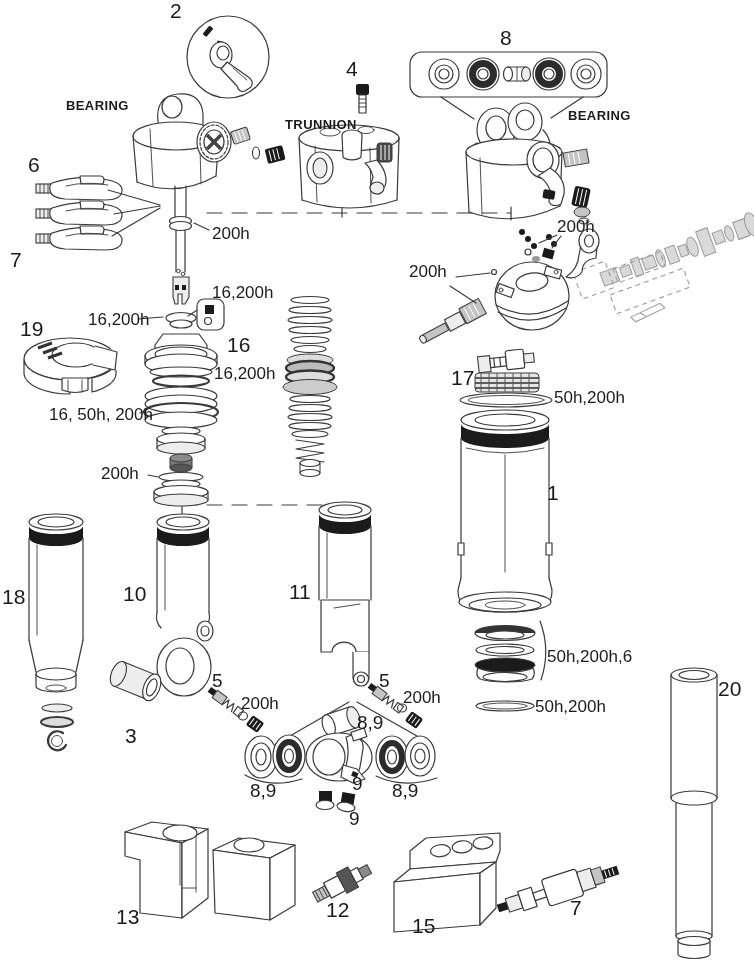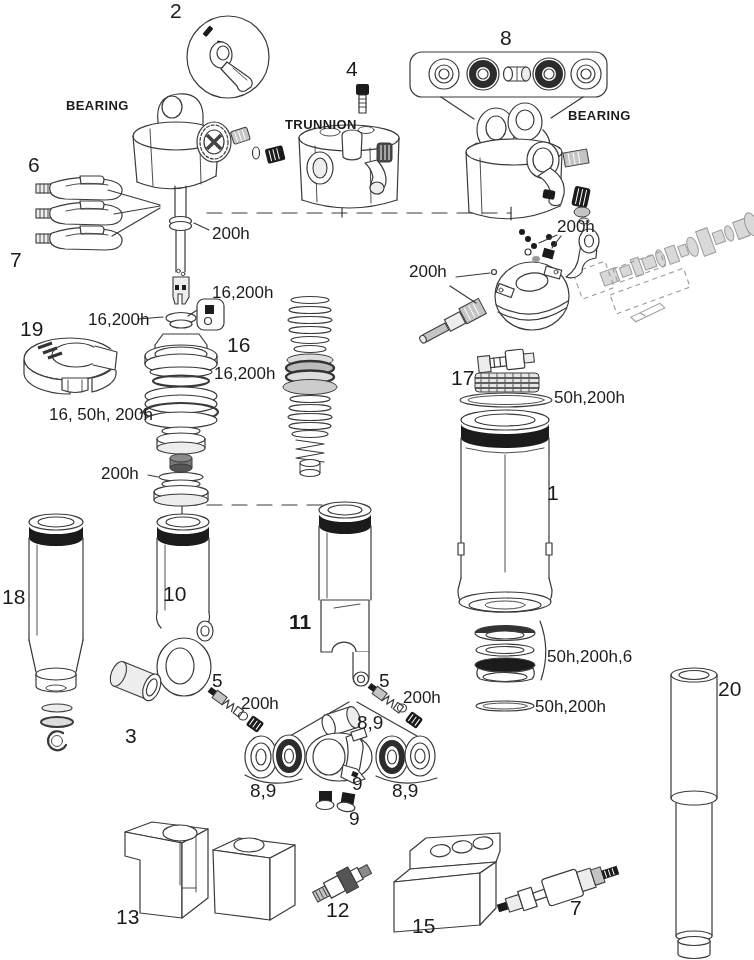--- a/index.html
+++ b/index.html
@@ -538,22 +538,22 @@
       <span class="lbl num" style="left: 170px; top: 0px;">2</span>
       <span class="lbl num" style="left: 346px; top: 58px;">4</span>
       <span class="lbl num" style="left: 500px; top: 27px;">8</span>
       <span class="lbl num" style="left: 28px; top: 154px;">6</span>
       <span class="lbl num" style="left: 10px; top: 249px;">7</span>
       <span class="lbl num" style="left: 20px; top: 318px;">19</span>
       <span class="lbl num" style="left: 227px; top: 334px;">16</span>
       <span class="lbl num" style="left: 451px; top: 367px;">17</span>
       <span class="lbl num" style="left: 547px; top: 482px;">1</span>
       <span class="lbl num" style="left: 2px; top: 586px;">18</span>
-      <span class="lbl num" style="left: 123px; top: 583px; margin-left: 40px;">10</span>
-      <span class="lbl num" style="left: 289px; top: 611px; font-weight: bold;">11</span>
+      <span class="lbl num" style="left: 123px; top: 583px;">10</span>
+      <span class="lbl num" style="left: 289px; top: 581px;">11</span>
       <span class="lbl num" style="left: 718px; top: 678px;">20</span>
       <span class="lbl num" style="left: 125px; top: 725px;">3</span>
       <span class="lbl num" style="left: 116px; top: 906px;">13</span>
       <span class="lbl num" style="left: 326px; top: 899px;">12</span>
       <span class="lbl num" style="left: 412px; top: 915px;">15</span>
       <span class="lbl num" style="left: 570px; top: 897px;">7</span>
       <span class="lbl num-sm" style="left: 212px; top: 671px;">5</span>
       <span class="lbl num-sm" style="left: 379px; top: 671px;">5</span>
       <span class="lbl num-sm" style="left: 352px; top: 774px;">9</span>
       <span class="lbl num-sm" style="left: 349px; top: 809px;">9</span>

